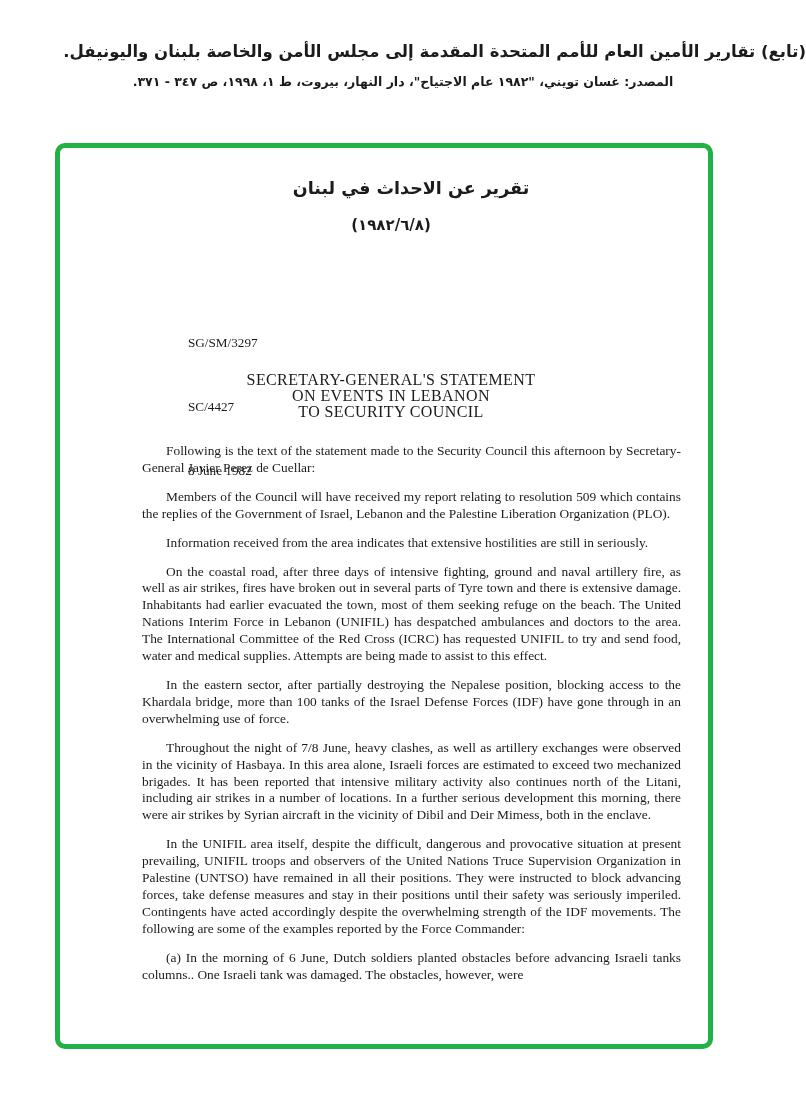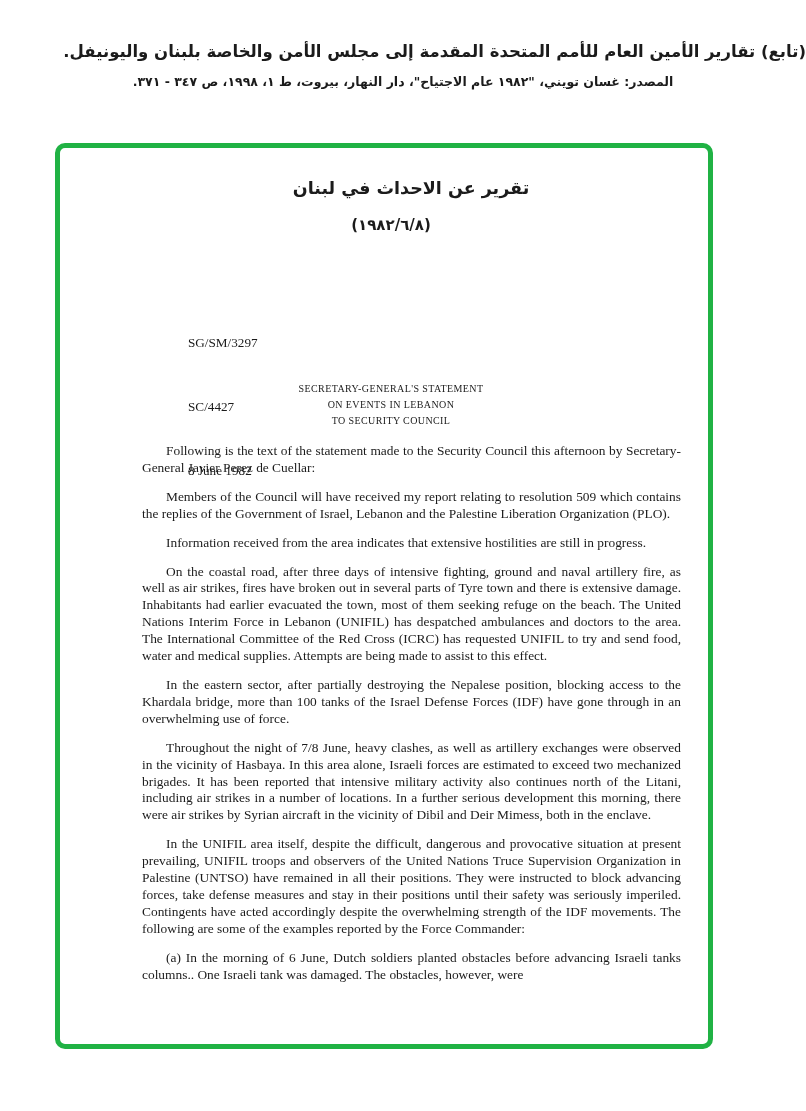--- a/index.html
+++ b/index.html
@@ -40,22 +40,22 @@
   .ar-date    { top: 68px;  left: 7px;  font-size: 15px;   font-weight: bold; letter-spacing: 2px; }
   .ar-annex   { top: 101px; left: 9px;  font-size: 12px;   font-weight: bold; }
 
   .refs {
     position: absolute; left: 112px; top: 155px;
     font-size: 13.2px; line-height: 16px; white-space: pre-line;
   }
   .refs div { margin: 16px; }
 
   .heading {
-    top: 233px; left: 7px;
-    font-size: 10px; line-height: 15.9px; letter-spacing: 0.4px;
+    top: 224px; left: 7px;
+    font-size: 16px; line-height: 15.9px; letter-spacing: 0.4px;
   }
   .heading div { margin: 0; }
 
   .body-text {
     position: absolute; left: 70px; top: 283px; width: 563px;
     font-size: 13.4px; line-height: 16.9px;
     text-align: justify;
   }
   .body-text p { margin: 12px; text-indent: 24px; }
 </style>
@@ -81,21 +81,21 @@
 
     <div class="centered heading">
       <div>SECRETARY-GENERAL'S STATEMENT</div>
       <div>ON EVENTS IN LEBANON</div>
       <div>TO SECURITY COUNCIL</div>
     </div>
 
     <div class="body-text">
         <p>Following is the text of the statement made to the Security Council this afternoon by Secretary-General Javier Perez de Cuellar:</p>
         <p>Members of the Council will have received my report relating to resolution 509 which contains the replies of the Government of Israel, Lebanon and the Palestine Liberation Organization (PLO).</p>
-        <p>Information received from the area indicates that extensive hostilities are still in progress.</p>
+        <p>Information received from the area indicates that extensive hostilities are still in seriously.</p>
         <p>On the coastal road, after three days of intensive fighting, ground and naval artillery fire, as well as air strikes, fires have broken out in several parts of Tyre town and there is extensive damage. Inhabitants had earlier evacuated the town, most of them seeking refuge on the beach. The United Nations Interim Force in Lebanon (UNIFIL) has despatched ambulances and doctors to the area. The International Committee of the Red Cross (ICRC) has requested UNIFIL to try and send food, water and medical supplies. Attempts are being made to assist to this effect.</p>
         <p>In the eastern sector, after partially destroying the Nepalese position, blocking access to the Khardala bridge, more than 100 tanks of the Israel Defense Forces (IDF) have gone through in an overwhelming use of force.</p>
         <p>Throughout the night of 7/8 June, heavy clashes, as well as artillery exchanges were observed in the vicinity of Hasbaya. In this area alone, Israeli forces are estimated to exceed two mechanized brigades. It has been reported that intensive military activity also continues north of the Litani, including air strikes in a number of locations. In a further serious development this morning, there were air strikes by Syrian aircraft in the vicinity of Dibil and Deir Mimess, both in the enclave.</p>
         <p>In the UNIFIL area itself, despite the difficult, dangerous and provocative situation at present prevailing, UNIFIL troops and observers of the United Nations Truce Supervision Organization in Palestine (UNTSO) have remained in all their positions. They were instructed to block advancing forces, take defense measures and stay in their positions until their safety was seriously imperiled. Contingents have acted accordingly despite the overwhelming strength of the IDF movements. The following are some of the examples reported by the Force Commander:</p>
         <p>(a) In the morning of 6 June, Dutch soldiers planted obstacles before advancing Israeli tanks columns.. One Israeli tank was damaged. The obstacles, however, were</p>
       </div>
 
   </div>
 </div>
 

